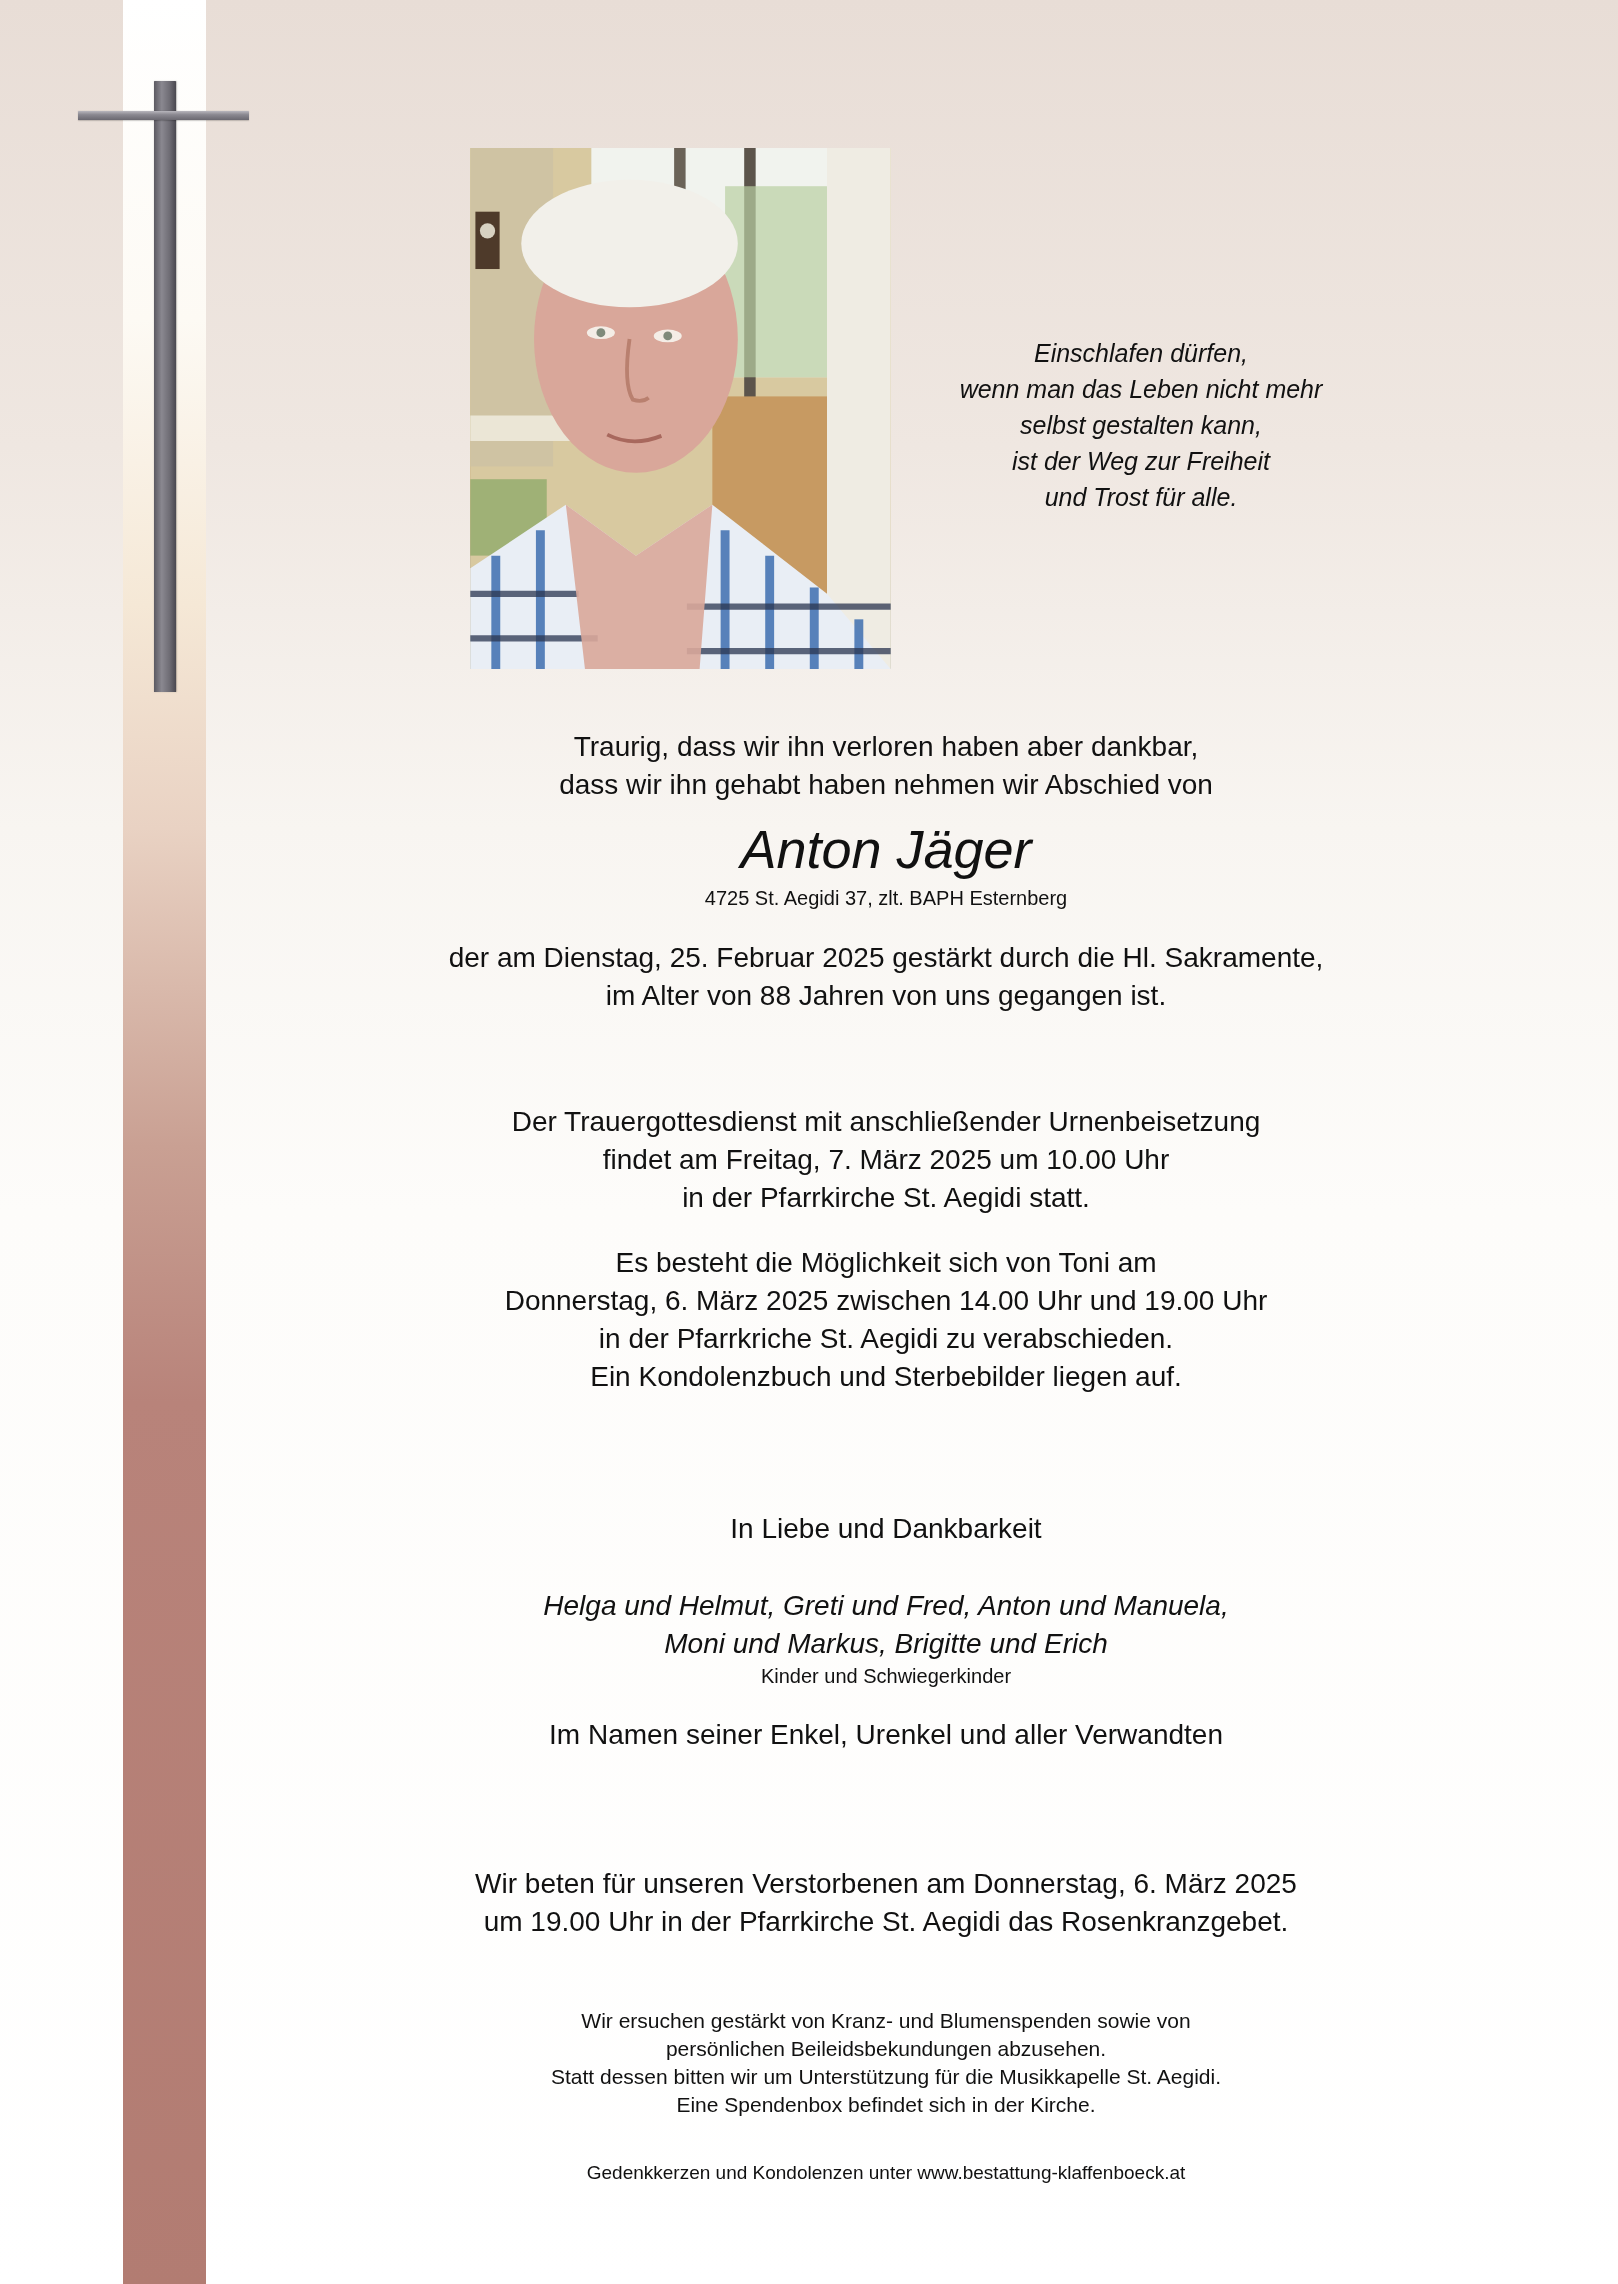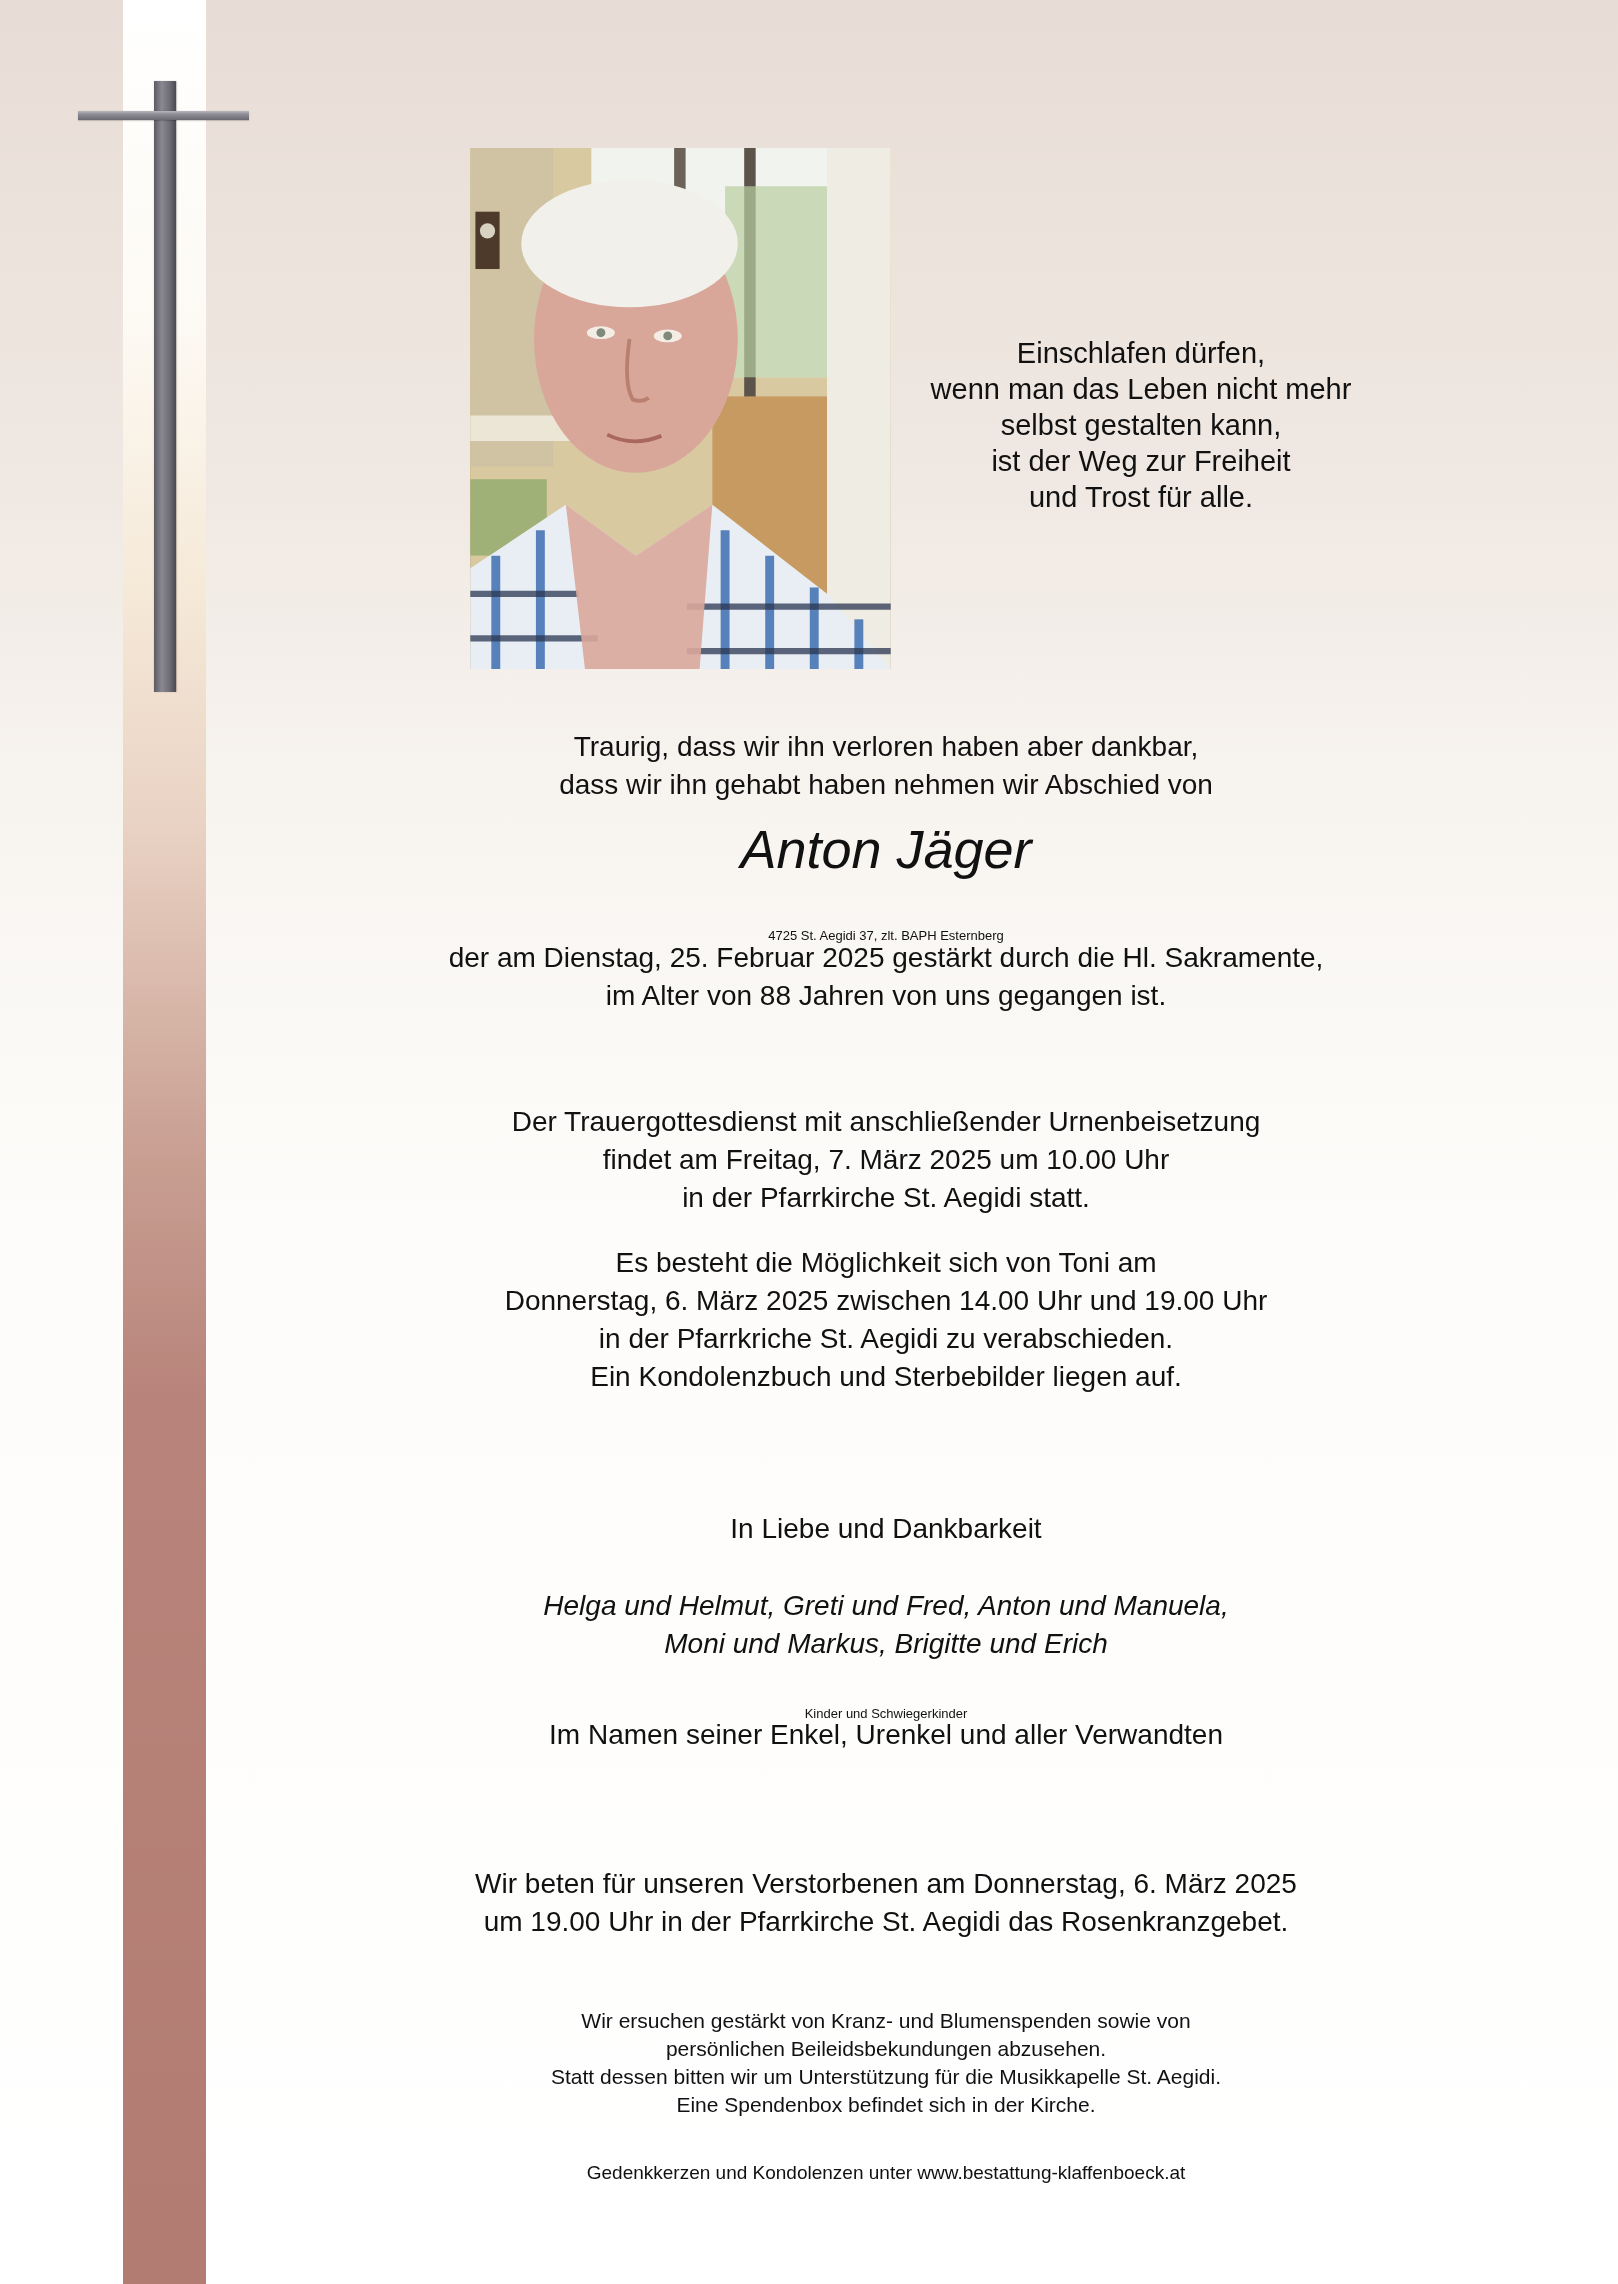--- a/index.html
+++ b/index.html
@@ -25,28 +25,28 @@
       box-shadow: 0 0.6px 1.3px rgba(0,0,0,0.2);
     }
     .photo {
       position: absolute; left: 470px; top: 148px; width: 421px; height: 521px;
       overflow: hidden;
       background: linear-gradient(to bottom, #e6d9b8 0%, #d9c79a 40%, #c9a87a 70%, #8aa0c0 100%);
     }
     .photo svg { display: block; }
     .quote {
       position: absolute; left: 905px; top: 335px; width: 472px;
-      text-align: center; font-size: 29px; line-height: 36px;
+      text-align: center; font-style: italic; font-size: 25px; line-height: 36px;
     }
     .block {
       position: absolute; left: 357px; width: 1058px; text-align: center;
     }
     .l44 { font-size: 28px; line-height: 38px; }
     .name { font-size: 54px; font-style: italic; line-height: 64px; }
-    .small { font-size: 13px; line-height: 23px; margin-top: 37px; }
+    .small { font-size: 20px; line-height: 23px; }
     .italic { font-style: italic; }
     .s36 { font-size: 21px; line-height: 28px; }
     .s30 { font-size: 19px; line-height: 25.5px; }
   </style>
 </head>
 <body>
 
 <div class="stripe"></div>
 <div class="cross-v"></div>
 <div class="cross-h"></div>

